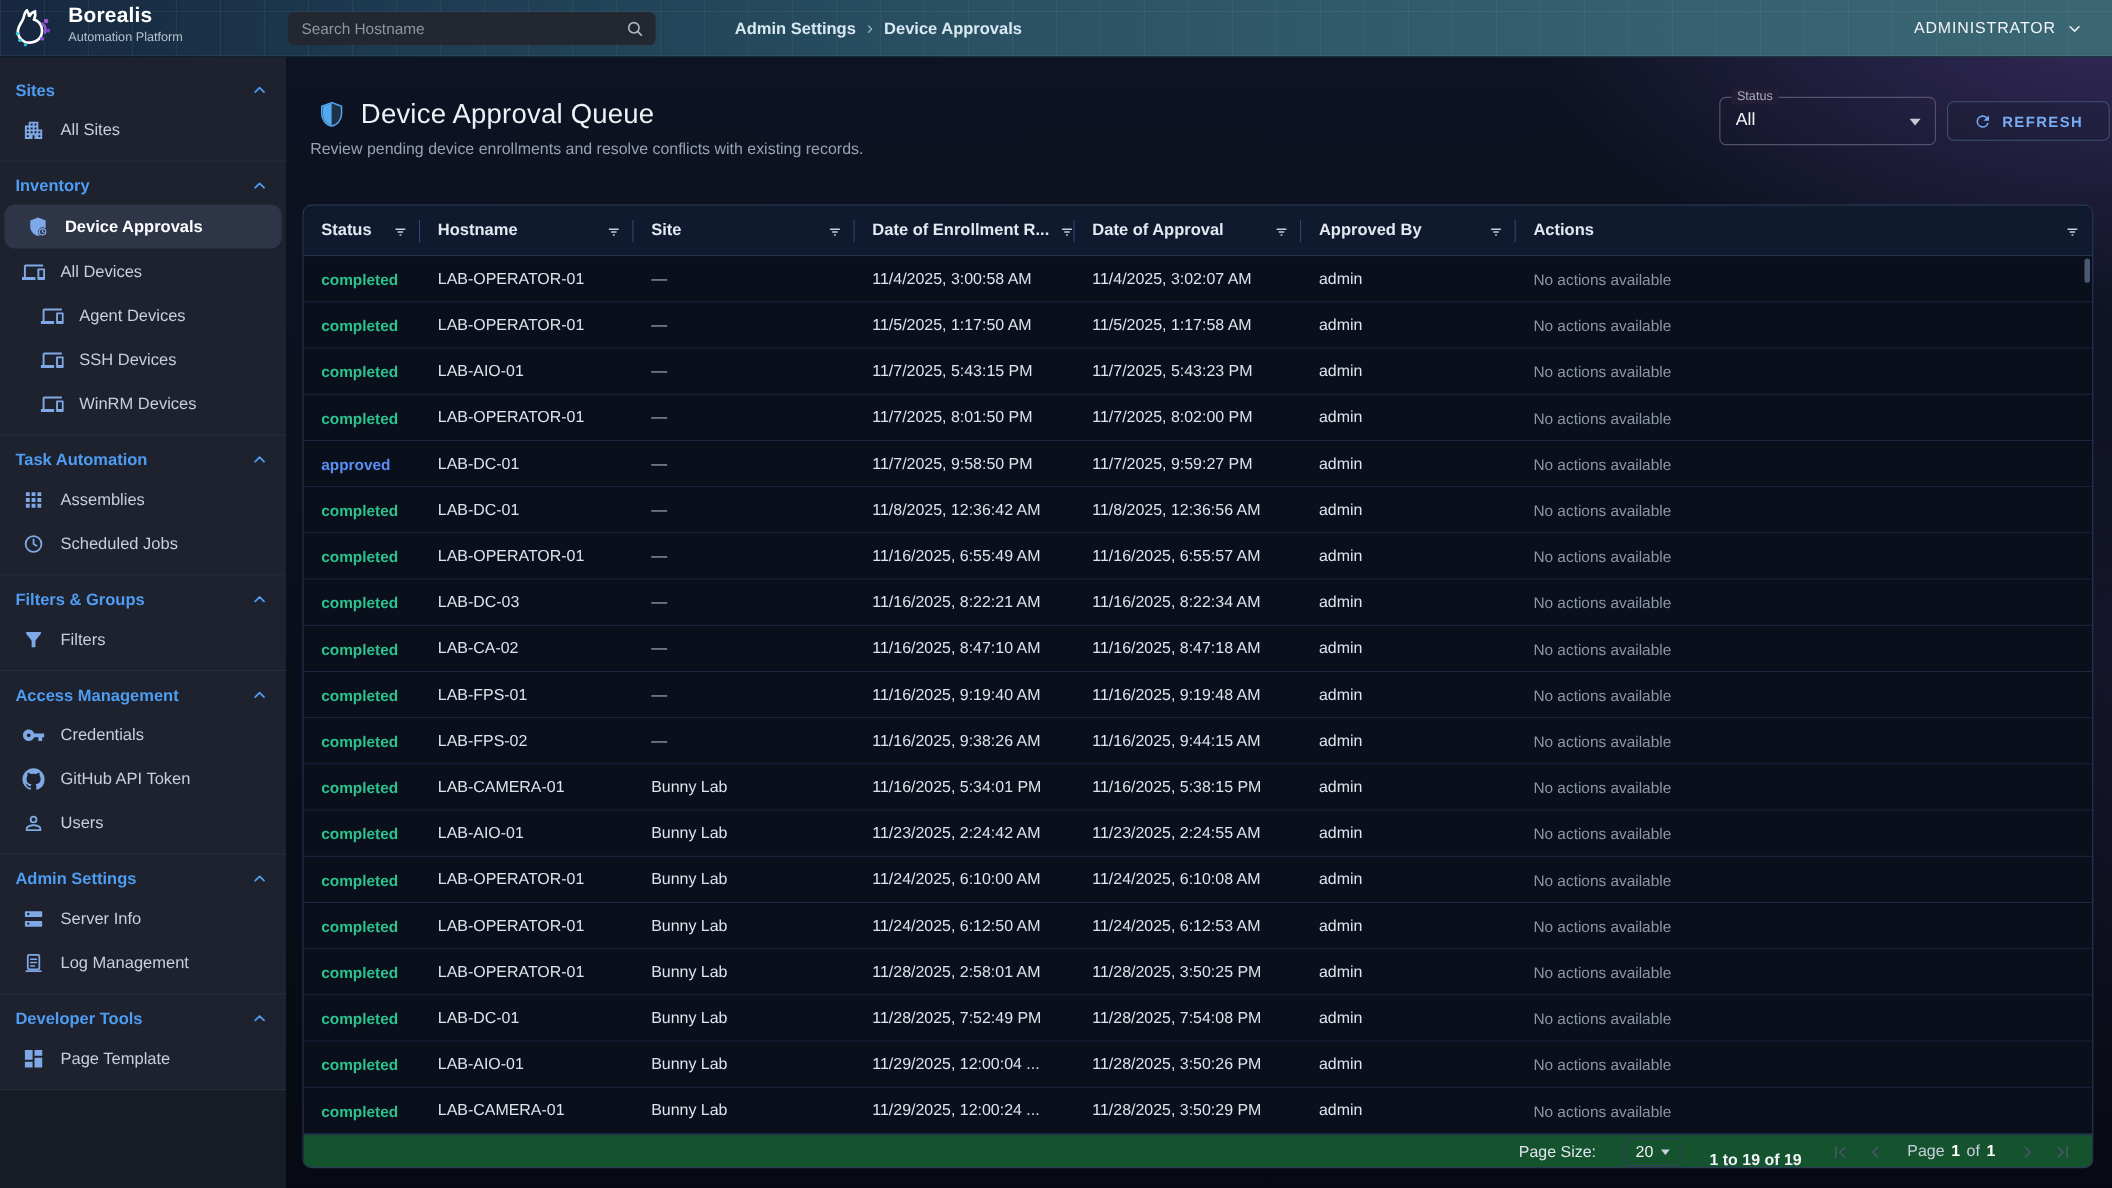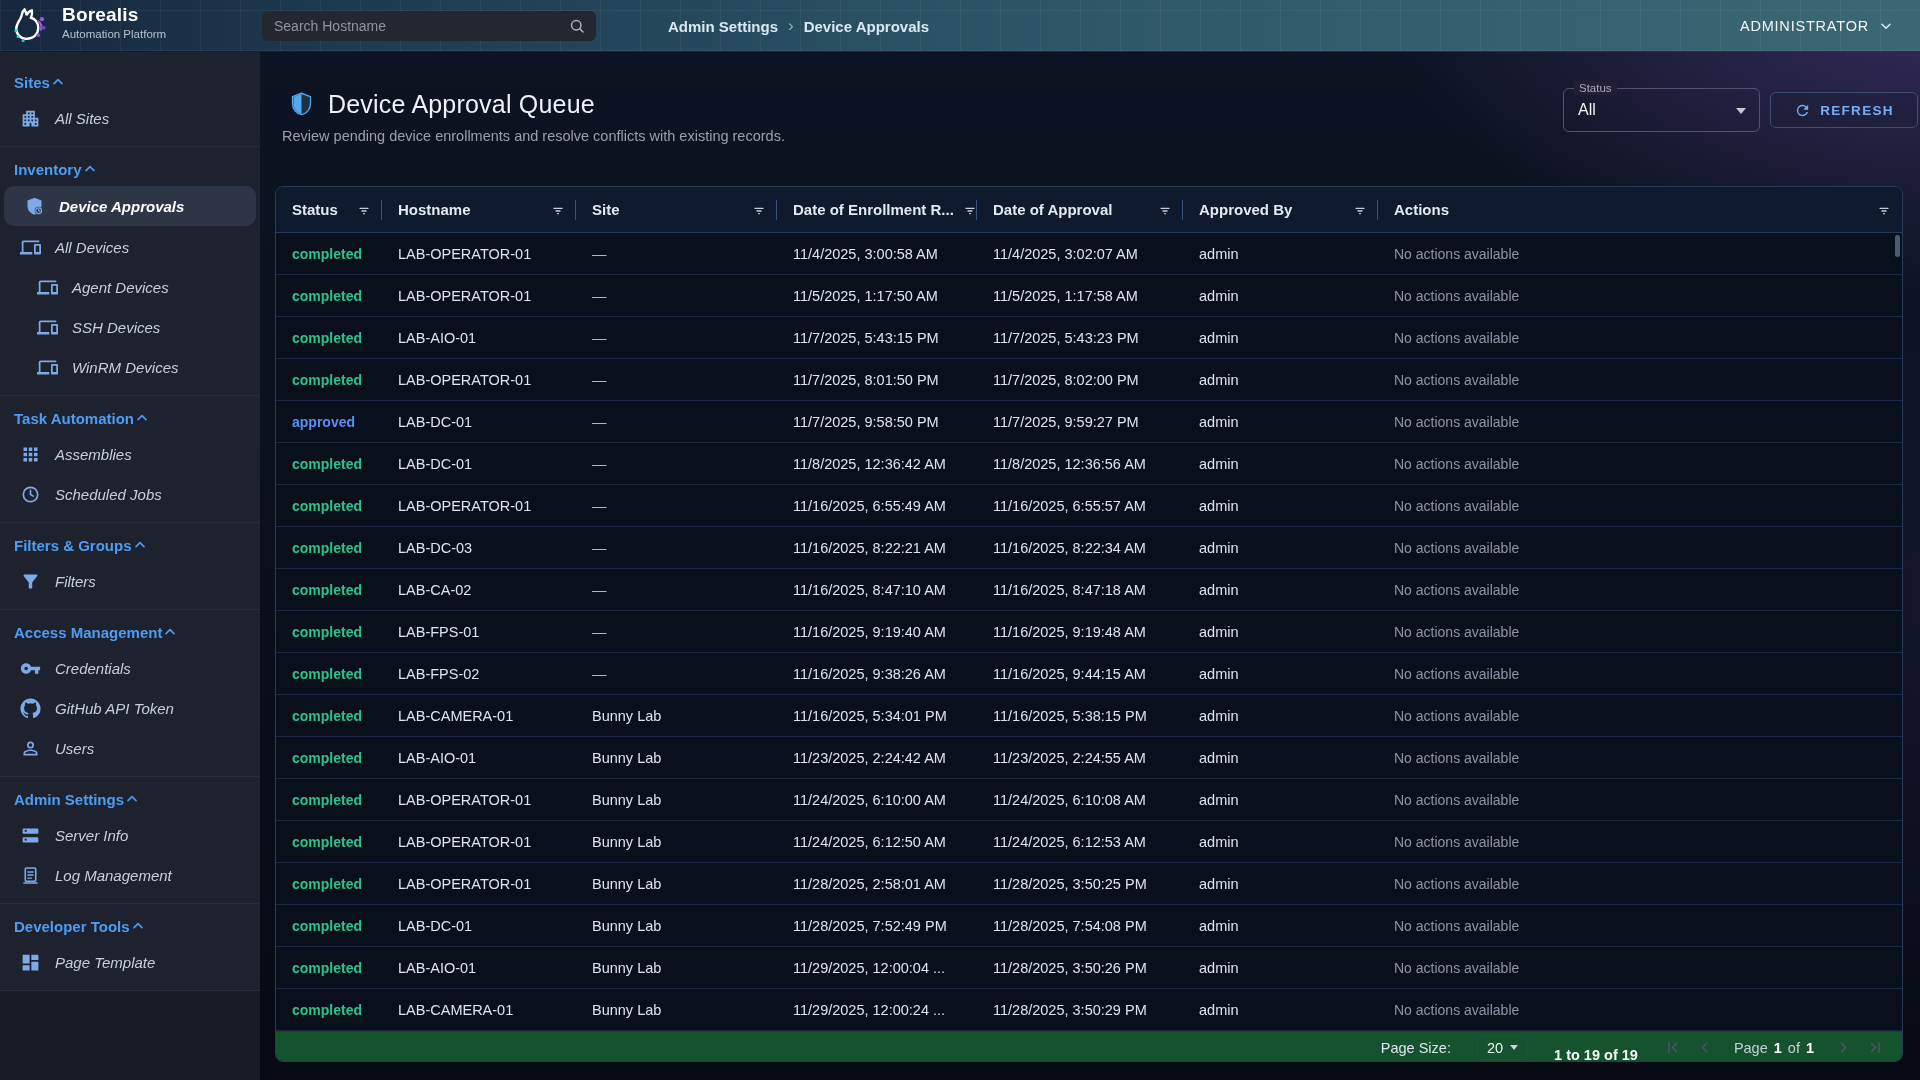--- a/index.html
+++ b/index.html
@@ -25,25 +25,25 @@
     font-size:15px; font-weight:600; color:#d9e9f3; }
   .breadcrumb .sep { color:#8fb3c0; font-size:17px; font-weight:400; }
   .user-menu { position:absolute; right:26px; top:0; height:52px; display:flex; align-items:center; gap:9px;
     color:#f2f6f8; font-size:14.5px; font-weight:500; letter-spacing:.8px; cursor:pointer; }
   .user-menu svg { width:16px; height:16px; }
 
   
   .sidebar { position:absolute; left:0; top:52px; width:260px; bottom:0; background:#181c26; }
   .sidenav { background:#1d222e; padding-top:8px; }
   .section { padding:6px 0 8px; border-bottom:1px solid #272d3b; }
-  .section-header { height:32px; display:flex; align-items:center; 
+  .section-header { height:32px; display:flex; align-items:center; justify-content:space-between;
     padding:0 16px 0 14px; color:#4f9df2; font-size:15px; font-weight:700; cursor:pointer; }
   .section-header .chev { width:16px; height:16px; display:flex; }
   .side-item { height:40px; display:flex; align-items:center; gap:14px; padding-left:20px;
-    color:#c7cfdb; font-size:15px; cursor:pointer;font-style:italic; }
+    color:#c7cfdb; font-size:15px; cursor:pointer; }
   .side-item .icon { width:21px; height:21px; color:#7fa9e6; display:flex; flex:none; }
   .side-item.indent { padding-left:37px; }
   .side-item.selected { background:#2d3547; border-radius:10px; margin:1px 4px; color:#fff; font-weight:700; }
 
   
   .main { position:absolute; left:260px; top:52px; right:0; bottom:0;
     background:
       radial-gradient(1000px 560px at 102% -8%, rgba(86,62,138,.62), rgba(10,10,20,0) 58%),
       radial-gradient(700px 800px at 103% 55%, rgba(56,42,96,.25), rgba(0,0,0,0) 55%),
       linear-gradient(180deg,#0d1322 0%,#0a0f1b 50%,#070a12 100%); }
@@ -89,21 +89,21 @@
   .td.actions { color:#8d96a6; font-size:14px; }
   .scroll-thumb { position:absolute; right:2px; top:48px; width:5px; height:22px; background:#4b5a74; border-radius:3px; }
 
   .tfoot { height:32px; flex:none; border-top:1px solid #243252; display:flex; align-items:center;
     justify-content:flex-end; gap:26px; padding-right:18px; color:#dfe5ee; font-size:14.5px; background:#14532d; }
   .page-size-box { display:flex; align-items:center; gap:7px; border:1px solid #33415e; border-radius:4px;
     height:25px; padding:0 9px; color:#f0f3f8; cursor:pointer; }
   .page-size-box .caret { width:0; height:0; border-left:4px solid transparent; border-right:4px solid transparent;
     border-top:5px solid #cdd3de; }
   .range { font-weight:700; color:#f2f6fa;margin-top:15px; }
-  .pager { display:flex; align-items:center; gap:15px; }
+  .pager { display:flex; gap:15px; }
   .pager .nav { width:17px; height:17px; color:#4d5668; cursor:pointer; display:flex; }
   .page-info { display:flex; gap:6px; color:#c7cfdc; margin:0 6px; }
   .page-info b { color:#fff; }
 </style>
 </head>
 <body>
 
 <div class="topbar">
   <div class="brand">
     <svg width="44" height="44" viewBox="0 0 48 48">

